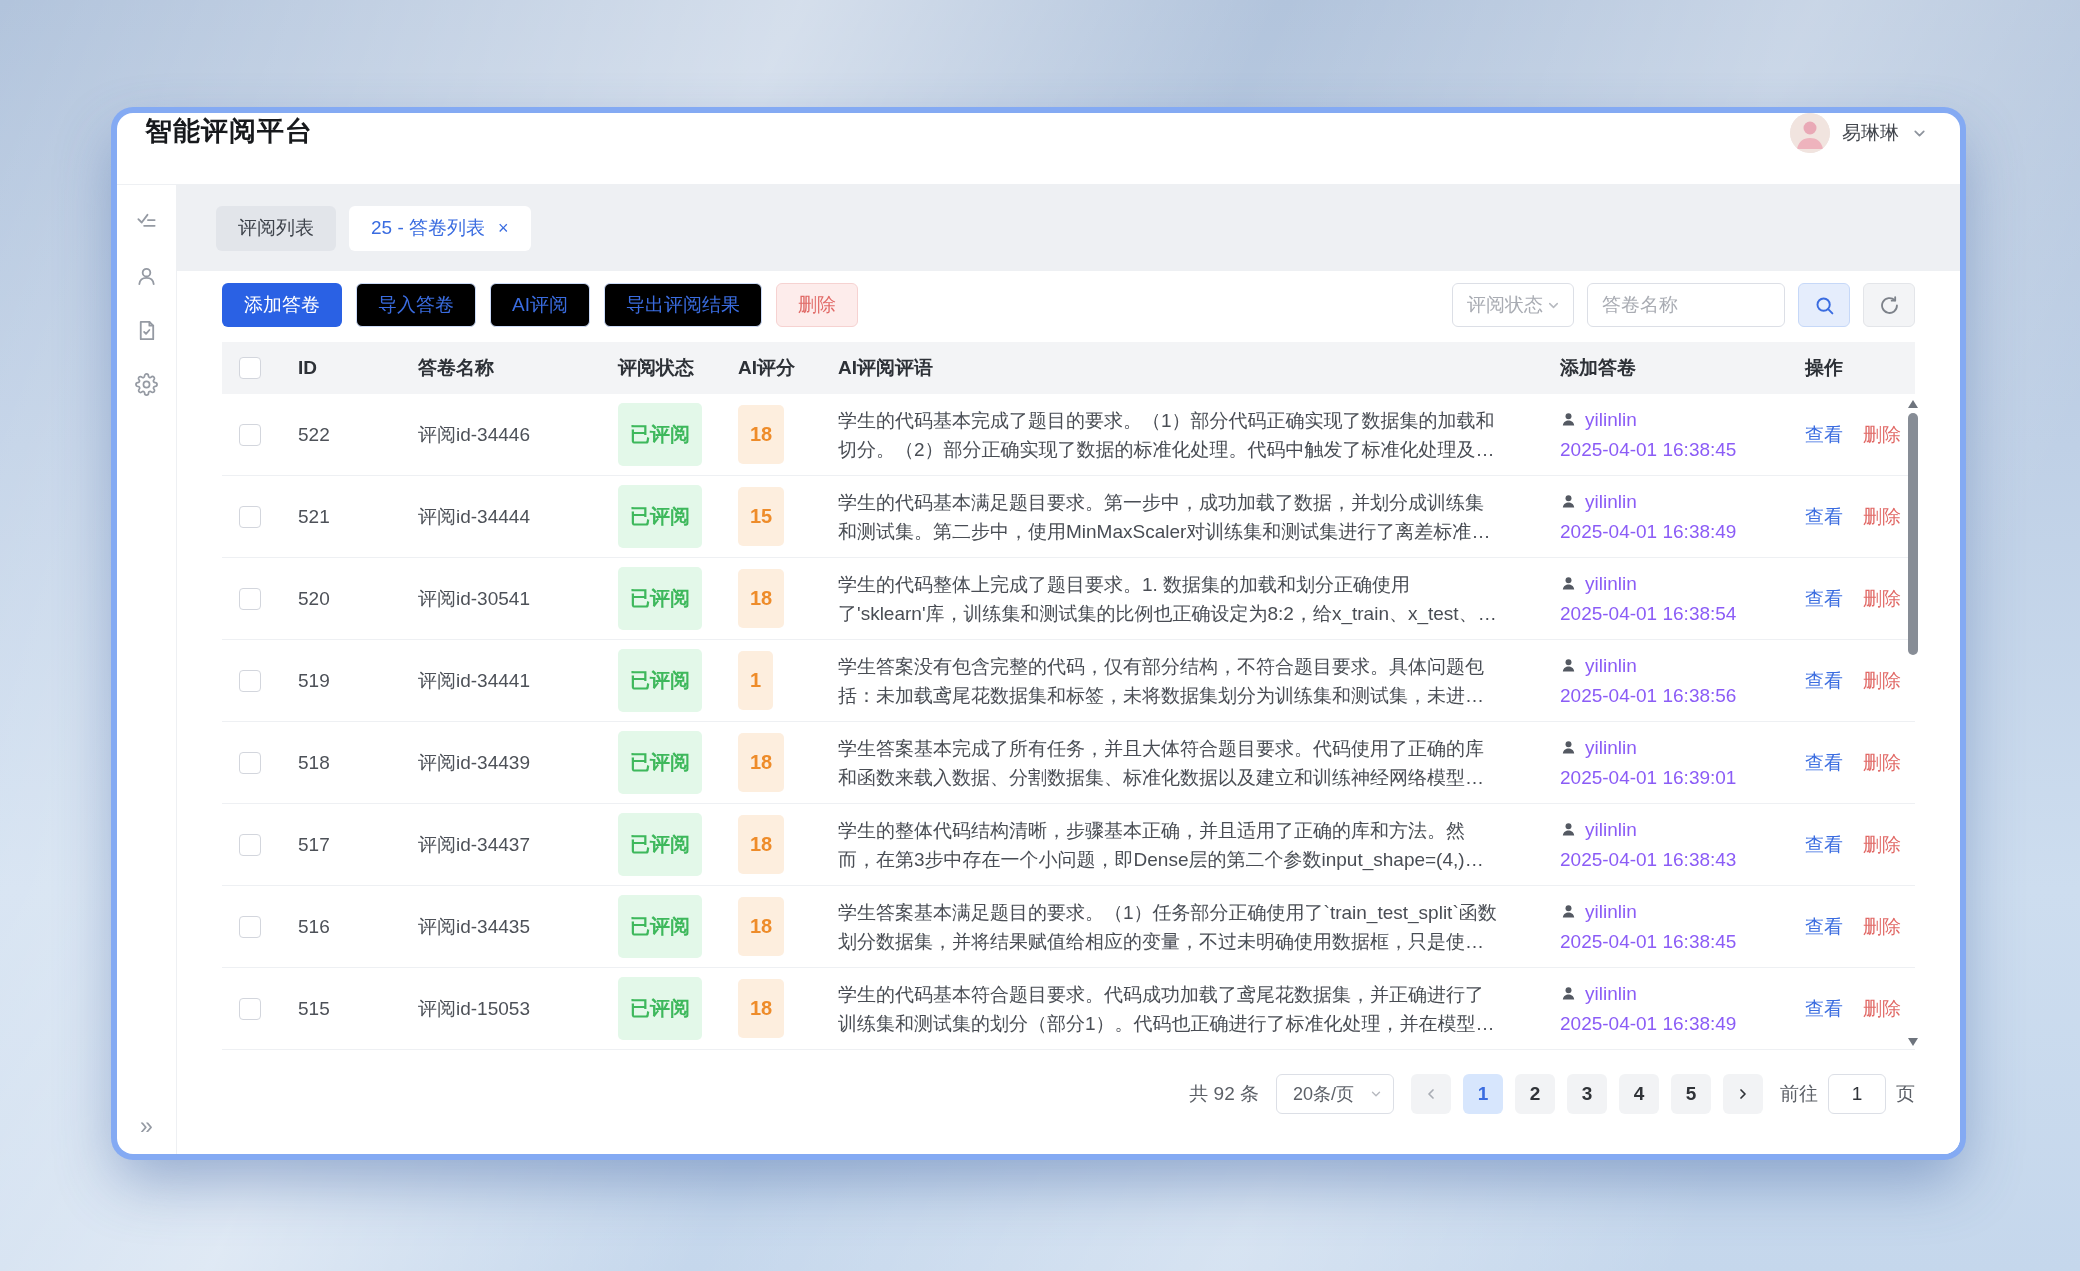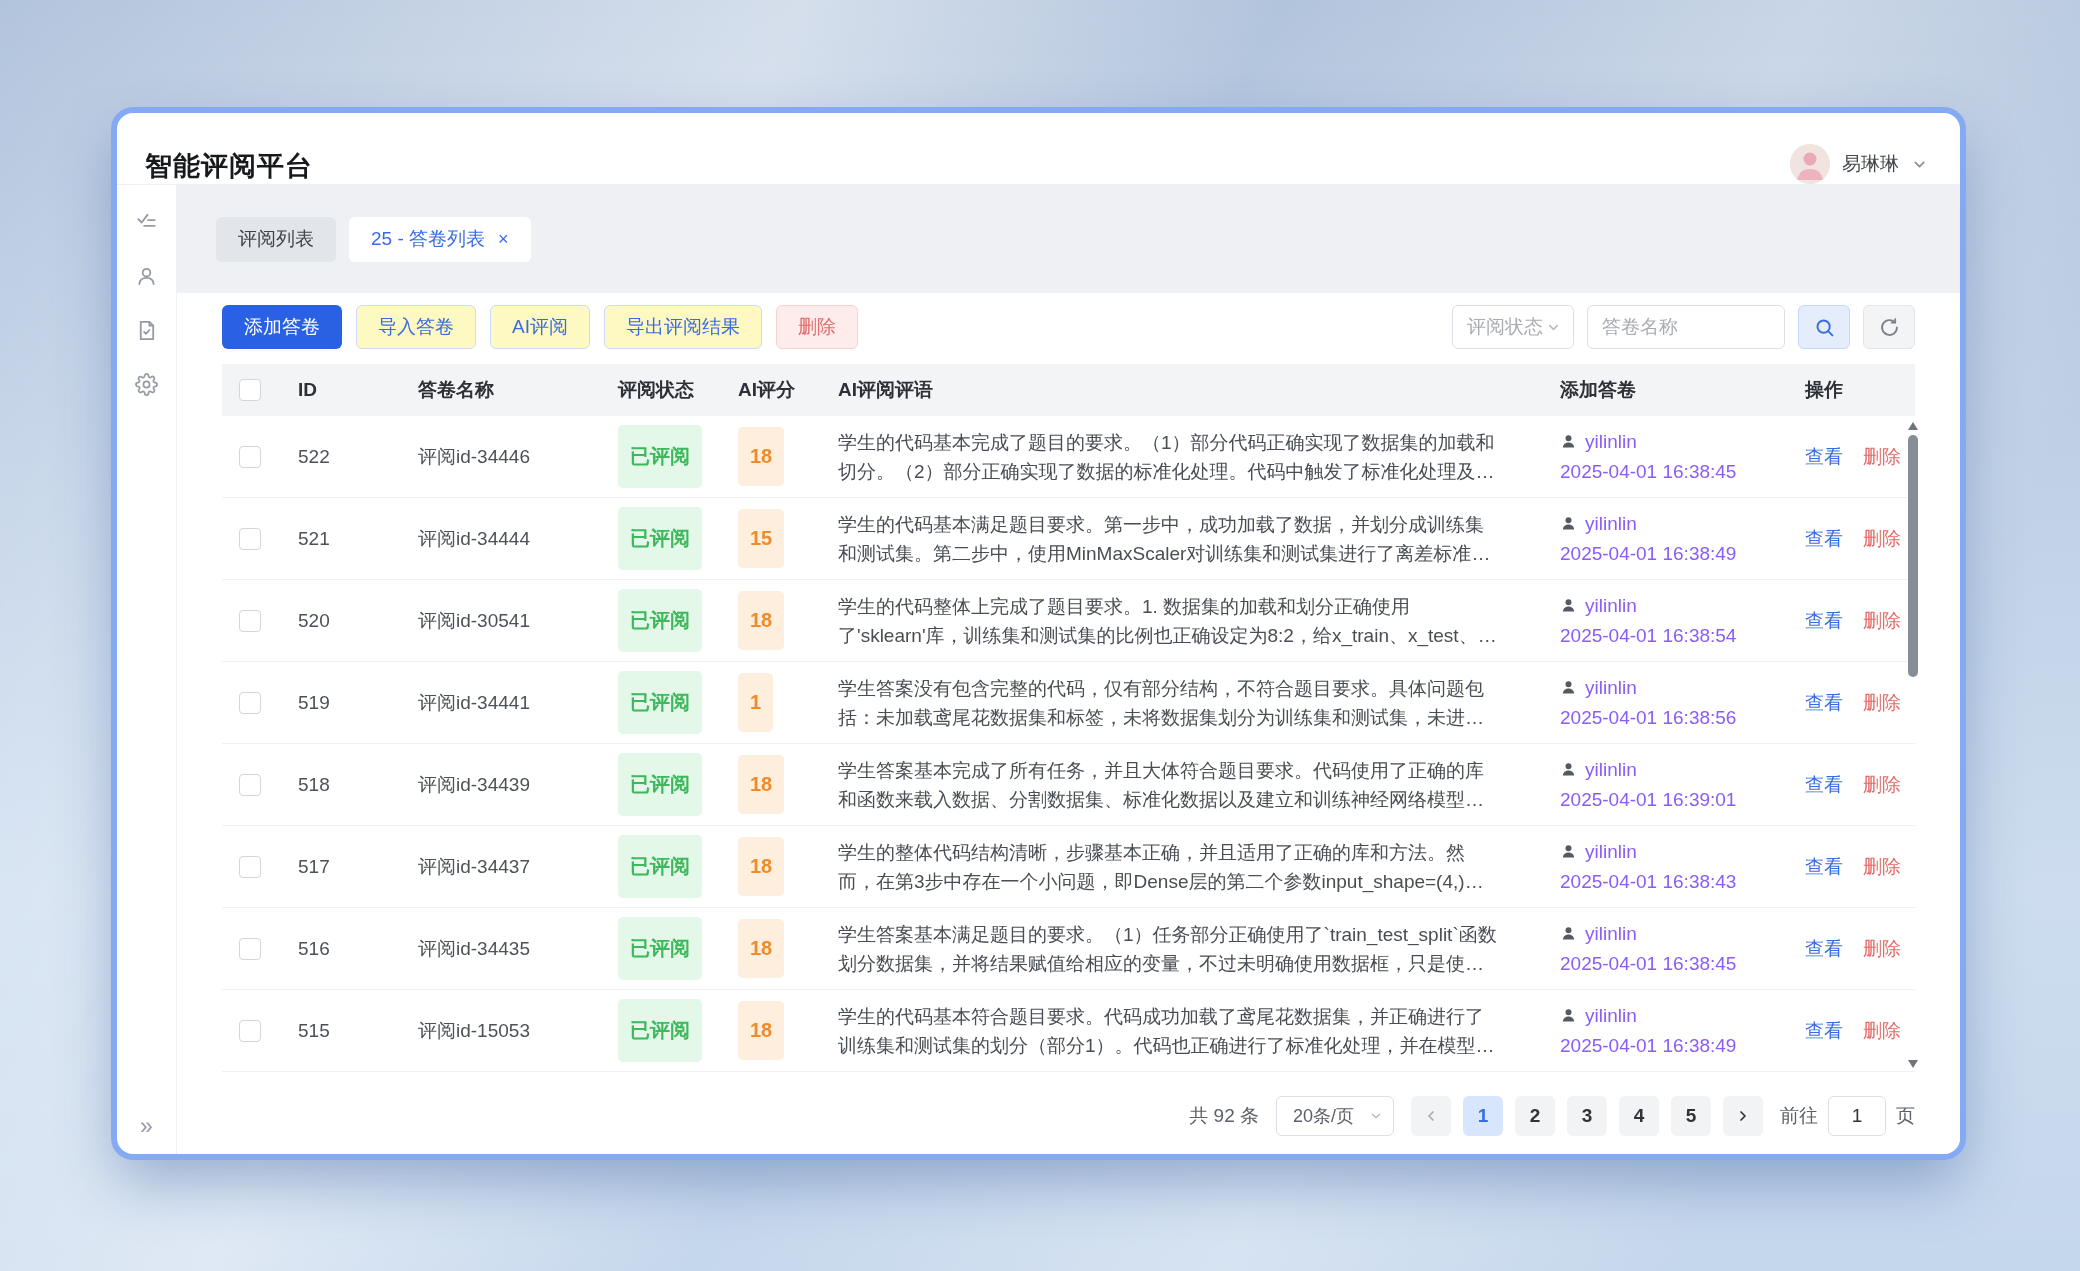--- a/index.html
+++ b/index.html
@@ -7,54 +7,54 @@
     font-family:"Liberation Sans","DejaVu Sans",sans-serif; }
   .desktop { position:fixed; inset:0;
     background:
       linear-gradient(115deg, rgba(255,255,255,0) 0%, rgba(255,255,255,.45) 30%, rgba(255,255,255,0) 48%, rgba(255,255,255,.30) 68%, rgba(255,255,255,0) 85%),
       linear-gradient(180deg, #b2c4dc 0%, #bfd0e6 35%, #cdddef 70%, #c5d7ec 100%); }
   .window { position:absolute; left:117px; top:113px; width:1843px; height:1041px;
     background:#fff; border-radius:16px; display:flex; flex-direction:column; overflow:hidden;
     box-shadow:0 0 0 6px #84aaf3, 0 26px 60px rgba(60,95,160,.45); }
 
   
-  .appbar { height:72px; flex:none; display:flex; align-items:flex-end; justify-content:space-between;
+  .appbar { height:72px; flex:none; display:flex; align-items:flex-start; justify-content:space-between;
     padding:0 32px 0 28px; border-bottom:1px solid #eef0f3; }
   .app-title { font-size:27px; font-weight:700; color:#17191c; letter-spacing:1px; }
   .userbox { display:flex; align-items:center; gap:12px; }
   .avatar { width:40px; height:40px; border-radius:50%; overflow:hidden; background:#efe6e2; flex:none; }
   .username { font-size:19px; color:#43474e; }
 
   .winbody { flex:1; display:flex; min-height:0; }
 
   
   .sidebar { width:60px; flex:none; border-right:1px solid #eef0f3; display:flex; flex-direction:column;
     align-items:center; padding:26px 0 16px; gap:31px; }
   .side-icon { width:23px; height:23px; color:#959aa3; display:flex; }
   .collapse { margin-top:auto; color:#959aa3; font-size:23px; line-height:1; cursor:pointer; }
 
   
   .main { flex:1; display:flex; flex-direction:column; min-width:0; }
-  .tabbar { height:108px; flex:none; background:#eef0f3; display:flex; align-items:center;
+  .tabbar { height:86px; flex:none; background:#eef0f3; display:flex; align-items:center;
     padding-left:39px; gap:13px; }
   .tab { height:45px; display:flex; align-items:center; padding:0 22px; border-radius:6px;
     font-size:19px; cursor:pointer; }
   .tab.inactive { background:#e2e5ea; color:#3e434b; }
   .tab.active { background:#fff; color:#3a6ce0; }
   .tab-close { margin-left:13px; font-size:18px; color:#3a6ce0; }
 
   .content { flex:1; background:#fff; padding:12px 45px 0; display:flex; flex-direction:column; min-height:0; }
 
   
   .toolbar { display:flex; align-items:center; justify-content:space-between; margin-bottom:15px; }
   .btn-row { display:flex; gap:14px; }
   .btn { height:44px; padding:0 21px; border-radius:6px; font-size:19px; display:flex; align-items:center;
     border:1px solid transparent; cursor:pointer; white-space:nowrap; }
   .btn-primary { background:#2a61e4; color:#fff; }
-  .btn-plain   { background:#fef9c3; border-color:#ccdbf8; color:#3a6ce0;text-align:right; }
+  .btn-plain   { background:#000000; border-color:#ccdbf8; color:#3a6ce0;text-align:right; }
   .btn-danger  { background:#fdeceb; border-color:#f6d2d1; color:#e16a67; }
   .filters { display:flex; align-items:center; gap:13px; }
   .select-box { width:122px; height:44px; border:1px solid #dcdfe6; border-radius:6px; background:#fff;
     display:flex; align-items:center; justify-content:space-between; padding:0 12px 0 14px;
     color:#a9acb3; font-size:19px; }
   .text-input { width:198px; height:44px; border:1px solid #dcdfe6; border-radius:6px; padding:0 14px;
     font-size:19px; color:#333; outline:none; }
   .text-input::placeholder { color:#a9acb3; }
   .icon-btn { width:52px; height:44px; border-radius:6px; display:flex; align-items:center; justify-content:center; cursor:pointer; }
   .search-btn  { background:#e5edfc; border:1px solid #c6d8f8; }

